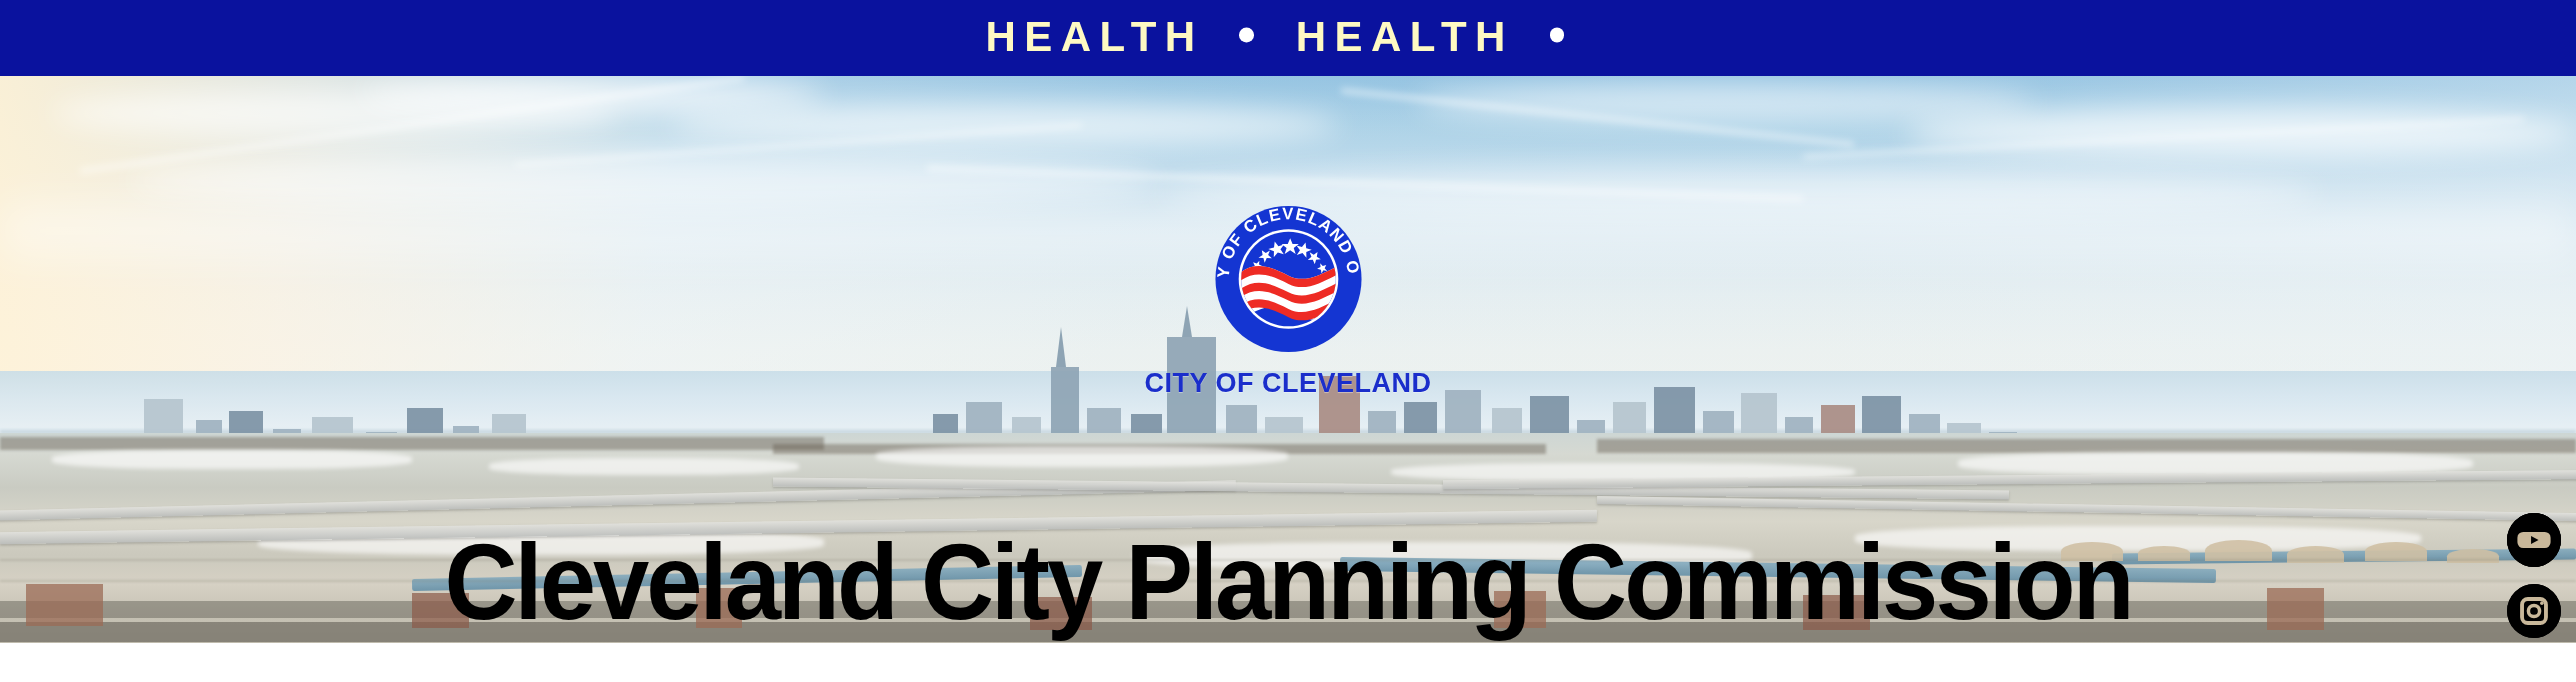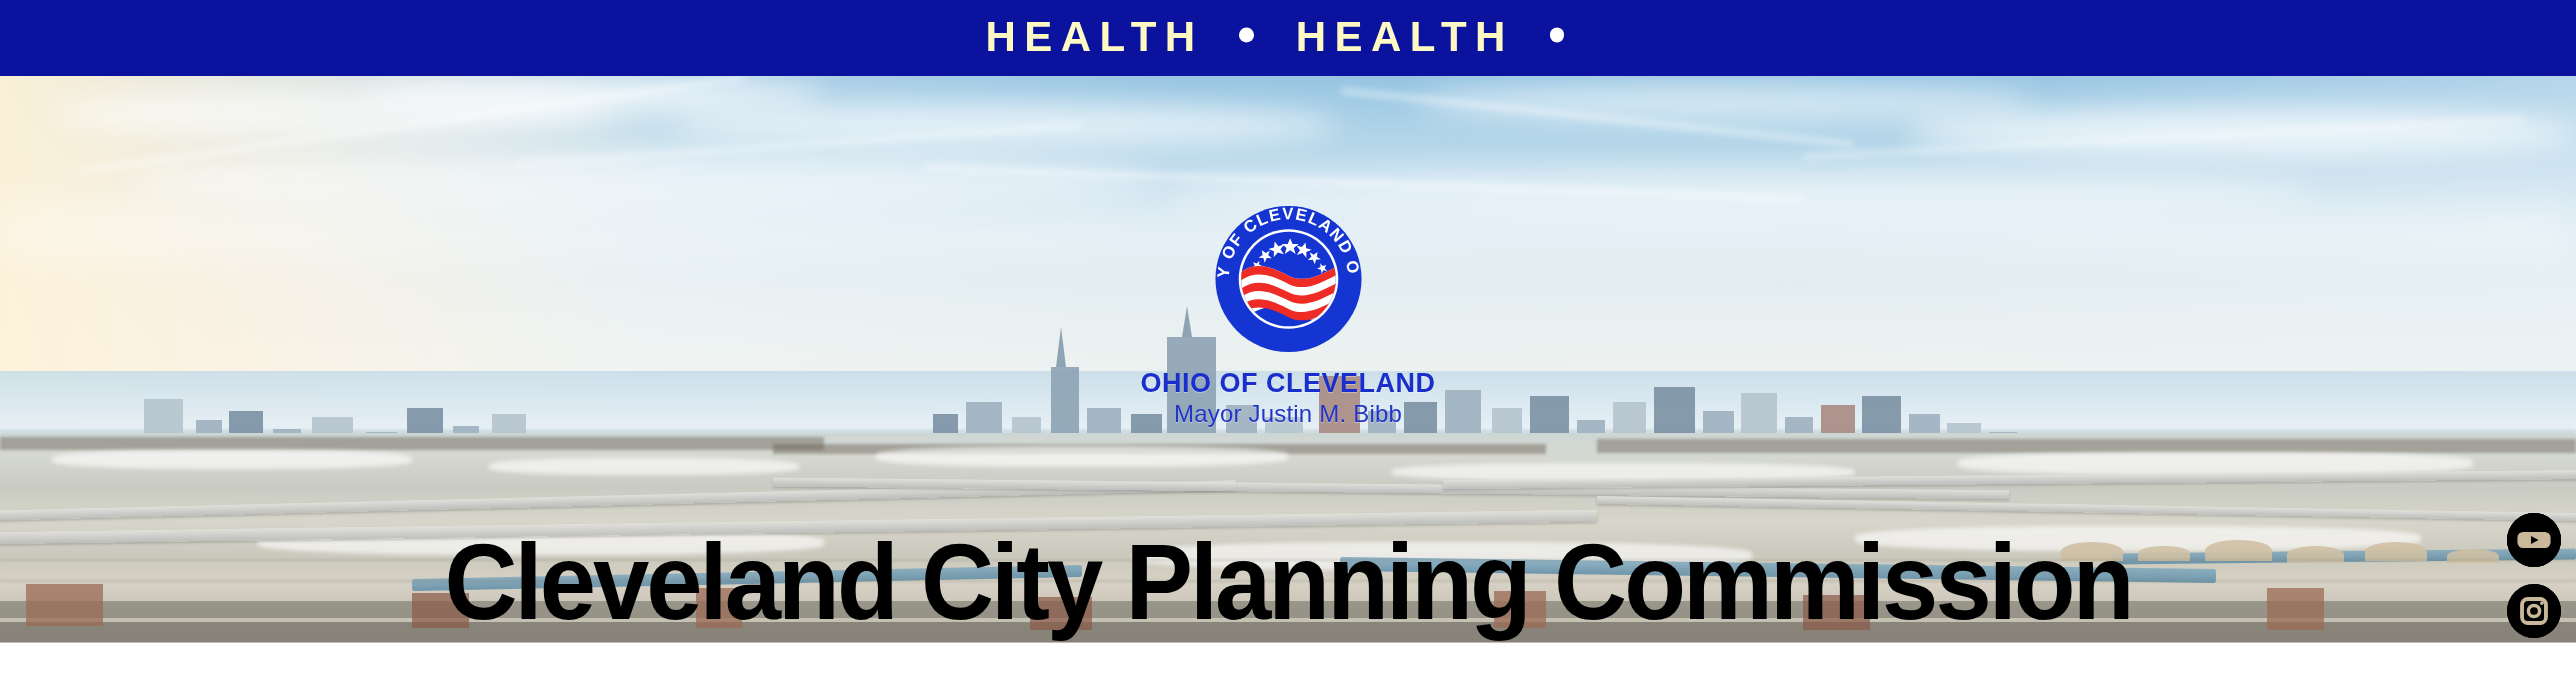--- a/index.html
+++ b/index.html
@@ -490,22 +490,21 @@
         <g clip-path="url(#innerClip)">
 
           <path d="M42,92 C62,78 80,86 100,96 C120,106 140,94 160,84 L160,146 C140,156 120,148 100,138 C80,128 62,136 42,150 Z" fill="#ffffff"></path>
 
           <path d="M42,92 C62,78 80,86 100,96 C120,106 140,94 160,84 L160,94 C140,104 120,116 100,106 C80,96 62,88 42,102 Z" fill="#ee2b24"></path>
           <path d="M42,112 C62,98 80,106 100,116 C120,126 140,114 160,104 L160,114 C140,124 120,136 100,126 C80,116 62,108 42,122 Z" fill="#ee2b24"></path>
           <path d="M42,132 C62,118 80,126 100,136 C120,146 140,134 160,124 L160,134 C140,144 120,156 100,146 C80,136 62,128 42,142 Z" fill="#ee2b24"></path>
         </g>
       </svg>
 
-      <div class="org-name">OHIO OF CLEVELAND</div>
-      <div class="mayor-name">Mayor Justin M. Bibb</div>
+      <div class="org-name">CITY OF CLEVELAND</div>
     </div>
 
     <div class="main-title">Cleveland City Planning Commission</div>
 
     <div class="social-rail">
 
       <a class="social-btn" title="YouTube">
         <svg viewBox="0 0 70 70" aria-hidden="true">
           <circle cx="35" cy="35" r="35" fill="#000000"></circle>
           <path fill-rule="evenodd" d="M35,35 m-35,0 a35,35 0 1,0 70,0 a35,35 0 1,0 -70,0 Z

